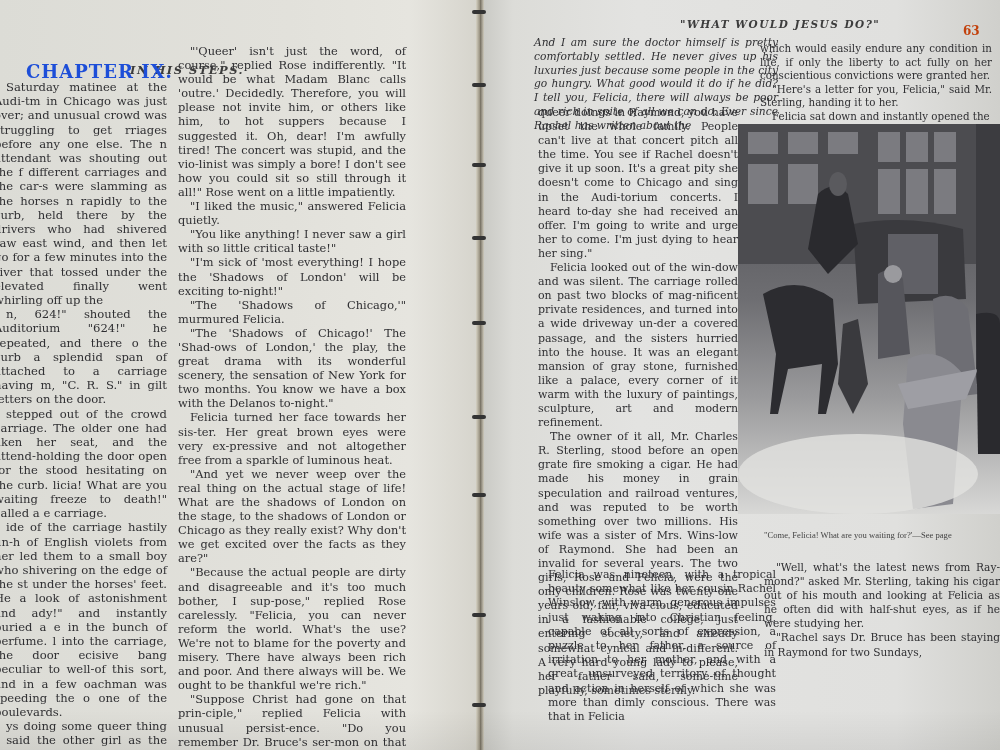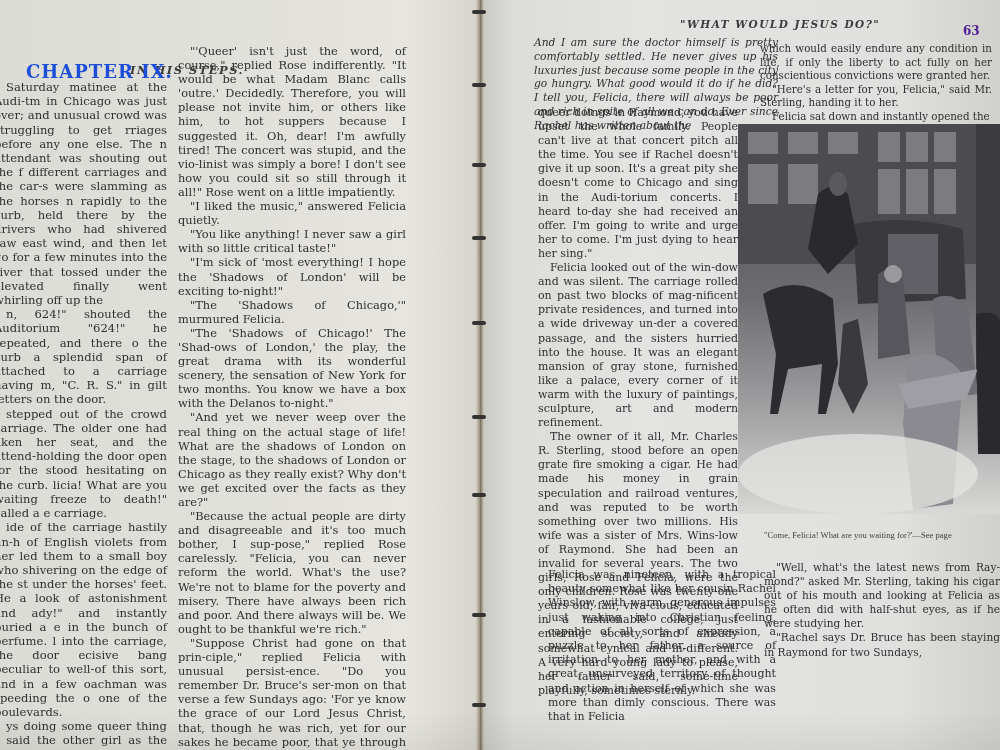--- a/index.html
+++ b/index.html
@@ -42,21 +42,21 @@
   .col p { margin:0; }
   .col p.indent { text-indent:12px; }
   .col-l1 { left:-6px; top:76px; width:173px; font-size:11.6px; line-height:14.2px; }
   .col-l2 { left:178px; top:40px; width:228px; }
   .col-r1 { left:534px; top:34px; width:210px; font-size:10.7px; line-height:13.8px; }
   .col-r1-wide { left:534px; top:34px; width:244px; font-size:10.7px; line-height:13.8px;font-style:italic; }
   .col-r2 { left:760px; top:42px; width:232px; font-size:10.3px; line-height:13.6px; }
   .col-r3 { left:764px; top:560px; width:236px; font-size:10.6px; line-height:14.1px; }
   .col-r1b { left:544px; top:560px; width:232px; font-size:11px; line-height:14.2px; }
   .page-number {
-    position:absolute; left:963px; top:24px; font-size:12px; color:#4c1d95; font-weight:bold;
+    position:absolute; left:963px; top:24px; font-size:12px; color:#c2410c; font-weight:bold;
   }
   .illustration {
     position:absolute; left:738px; top:124px; width:262px; height:390px; overflow:hidden;
     background:linear-gradient(180deg,#4a4a4e 0%,#5a5a5e 20%,#6e6e72 45%,#9a9a9c 70%,#d8d8d6 100%);
   }
   .caption {
     position:absolute; left:764px; top:530px; font-size:8.6px; color:#444; white-space:nowrap;
     font-family:"Liberation Serif", serif;
   }
   .shadow-bottom {
@@ -93,20 +93,21 @@
 
 </div>
 
 <div class="col col-l2" style="top:44px">
   <p class="indent">"'Queer' isn't just the word, of course," replied Rose indifferently. "It would be what Madam Blanc calls 'outre.' Decidedly. Therefore, you will please not invite him, or others like him, to hot suppers because I suggested it. Oh, dear! I'm awfully tired! The concert was stupid, and the vio-linist was simply a bore! I don't see how you could sit so still through it all!" Rose went on a little impatiently.</p>
   <p class="indent">"I liked the music," answered Felicia quietly.</p>
   <p class="indent">"You like anything! I never saw a girl with so little critical taste!"</p>
   <p class="indent">"I'm sick of 'most everything! I hope the 'Shadows of London' will be exciting to-night!"</p>
   <p class="indent">"The 'Shadows of Chicago,'" murmured Felicia.</p>
   <p class="indent">"The 'Shadows of Chicago!' The 'Shad-ows of London,' the play, the great drama with its wonderful scenery, the sensation of New York for two months. You know we have a box with the Delanos to-night."</p>
+  <p class="indent">Felicia turned her face towards her sis-ter. Her great brown eyes were very ex-pressive and not altogether free from a sparkle of luminous heat.</p>
   <p class="indent">"And yet we never weep over the real thing on the actual stage of life! What are the shadows of London on the stage, to the shadows of London or Chicago as they really exist? Why don't we get excited over the facts as they are?"</p>
   <p class="indent">"Because the actual people are dirty and disagreeable and it's too much bother, I sup-pose," replied Rose carelessly. "Felicia, you can never reform the world. What's the use? We're not to blame for the poverty and misery. There have always been rich and poor. And there always will be. We ought to be thankful we're rich."</p>
   <p class="indent">"Suppose Christ had gone on that prin-ciple," replied Felicia with unusual persist-ence. "Do you remember Dr. Bruce's ser-mon on that verse a few Sundays ago: 'For ye know the grace of our Lord Jesus Christ, that, though he was rich, yet for our sakes he became poor, that ye through his poverty might become rich'?"</p>
 
 </div>
 
 <div class="running-head" style="left:680px; top:18px; font-size:10.5px;">"WHAT WOULD JESUS DO?"</div>
 <div class="page-number">63</div>
 
 <div class="col col-r1-wide" style="top:36px">

